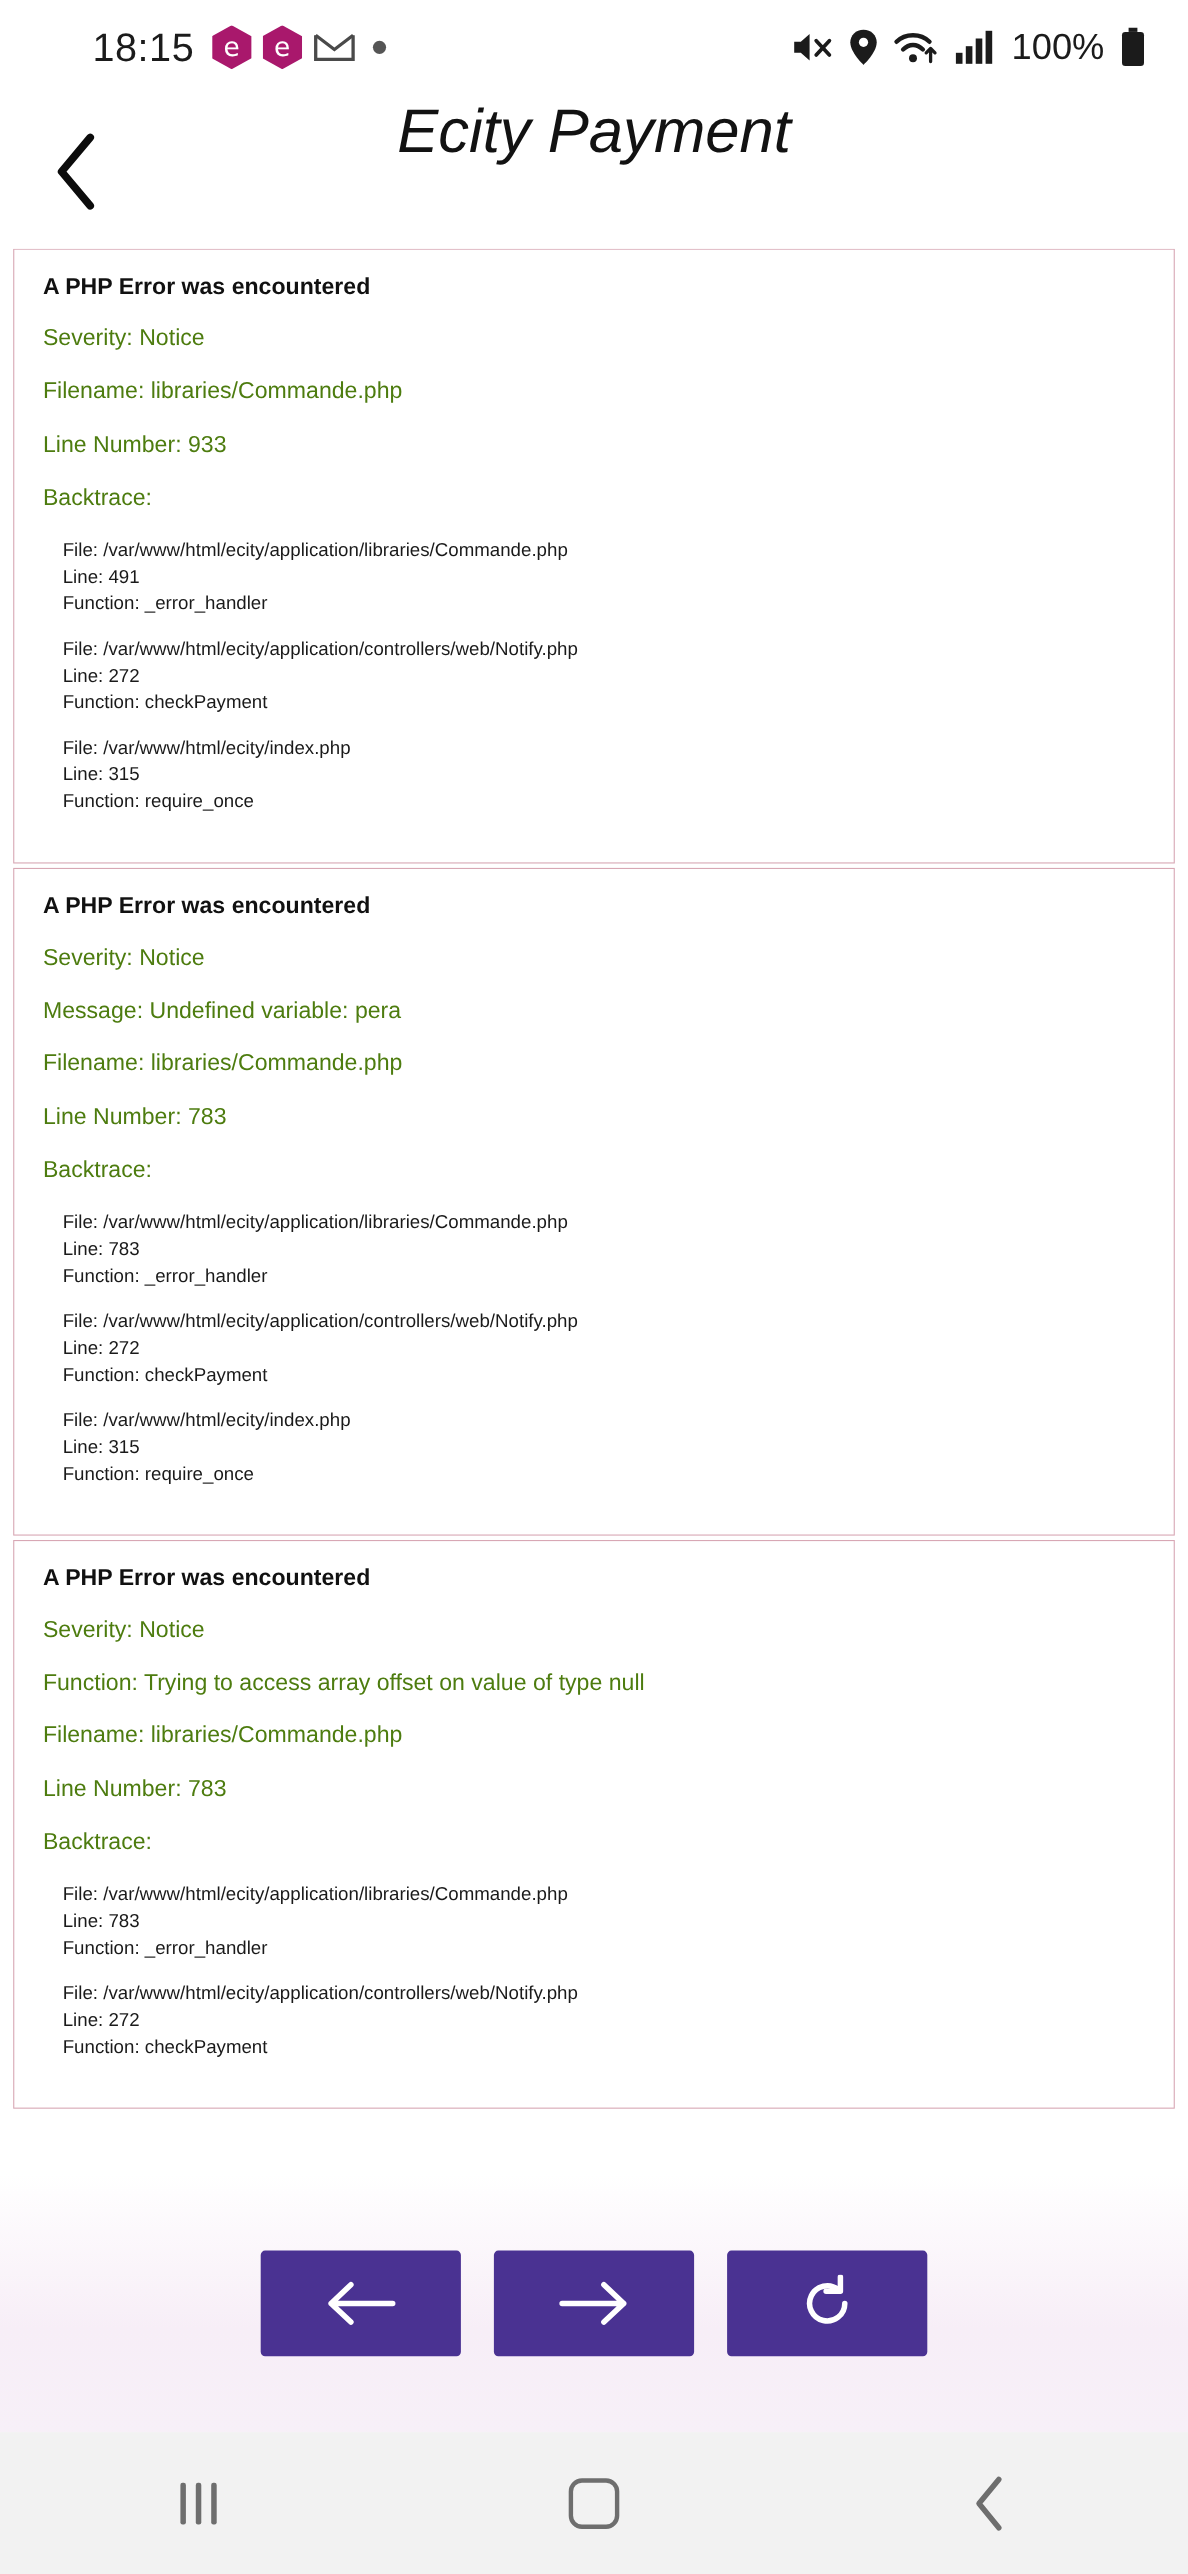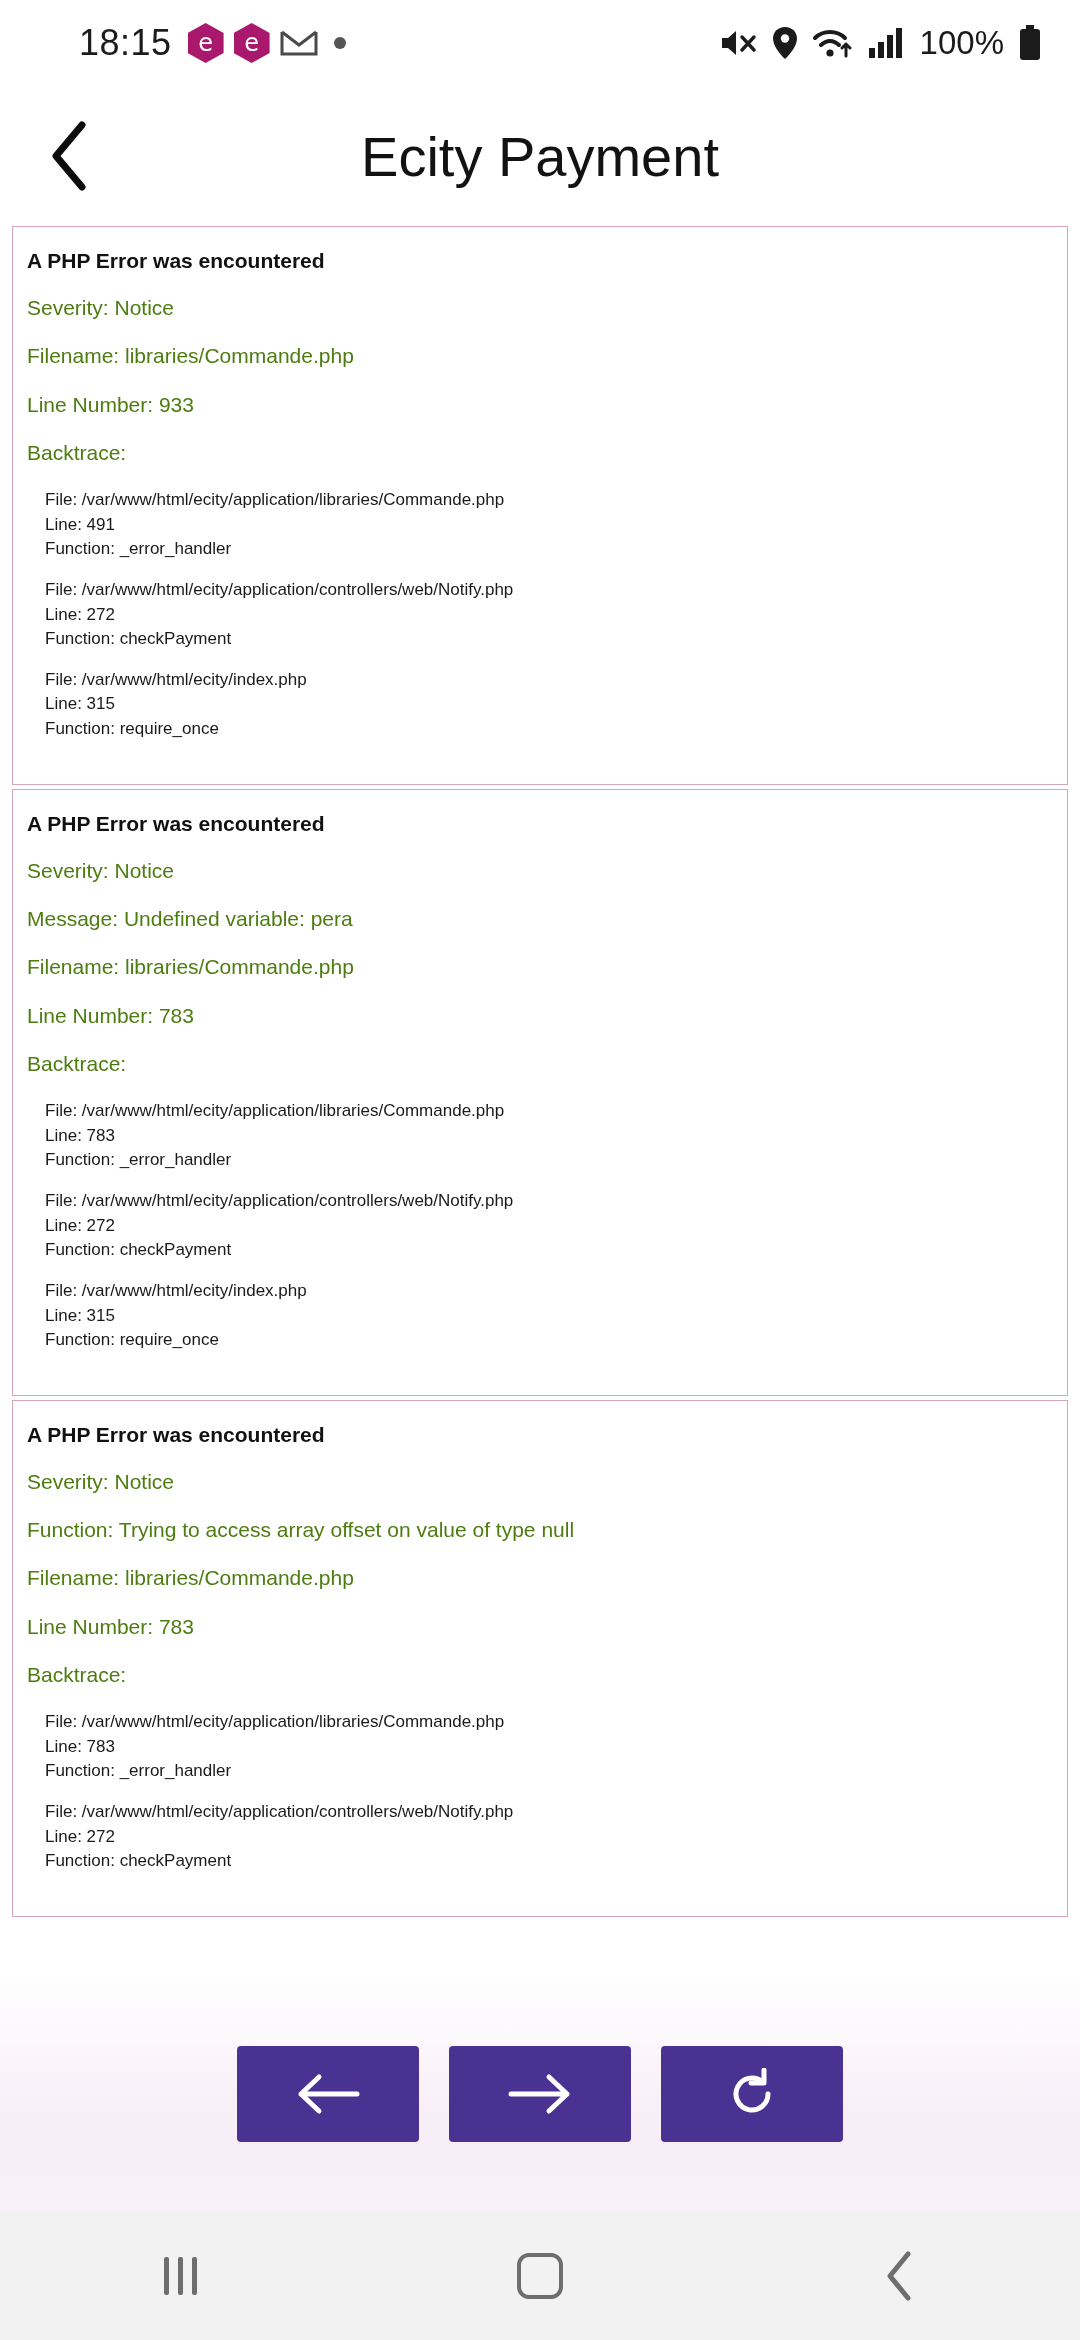--- a/index.html
+++ b/index.html
@@ -10,23 +10,22 @@
     font-family: "Liberation Sans", sans-serif;
     overflow: hidden;
   }
 
   
   .statusbar {
     height: 86px;
     display: flex;
     align-items: center;
     justify-content: space-between;
-    padding: 0 38px 0 56px;
-    background: #ffffff;
-    margin-left: 23px;
+    padding: 0 38px 0 84px;
+    background: #ffffff;
   }
   .sb-left { display: flex; align-items: center; gap: 16px; }
   .sb-time {
     font-size: 36px;
     color: #1b1b1b;
     letter-spacing: 0.5px;
   }
   .sb-icons-left { display: flex; align-items: center; gap: 10px; }
   .hexicon {
     width: 36px; height: 40px;
@@ -57,23 +56,23 @@
     background: #555; display: inline-block; margin-left: 6px;
   }
   .sb-right { display: flex; align-items: center; gap: 14px; }
   .sb-right svg { display: block; }
   .sb-batt-text { font-size: 33px; color: #1b1b1b; margin-left: 2px; }
 
   
   .titlebar {
     height: 140px;
     display: flex;
-    align-items: center;
     background: #ffffff;
     position: relative;
+    font-style: italic;
   }
   .back-chevron {
     width: 110px;
     display: flex;
     align-items: center;
     justify-content: center;
     margin-left: 14px;
   }
   .page-title {
     position: absolute;
@@ -88,21 +87,21 @@
   
   .webview {
     background: #ffffff;
     padding: 0 12px;
     height: 1750px;
     overflow: hidden;
   }
   .err-card {
     border: 1px solid #d8a7b4;
     background: #ffffff;
-    padding: 22px 26px 26px 14px;
+    padding: 22px 26px 26px 26px;
     margin-bottom: 4px;
   }
   .err-title {
     font-size: 21px;
     font-weight: bold;
     color: #111;
     margin-bottom: 22px;
   }
   .err-line {
     font-size: 21px;

